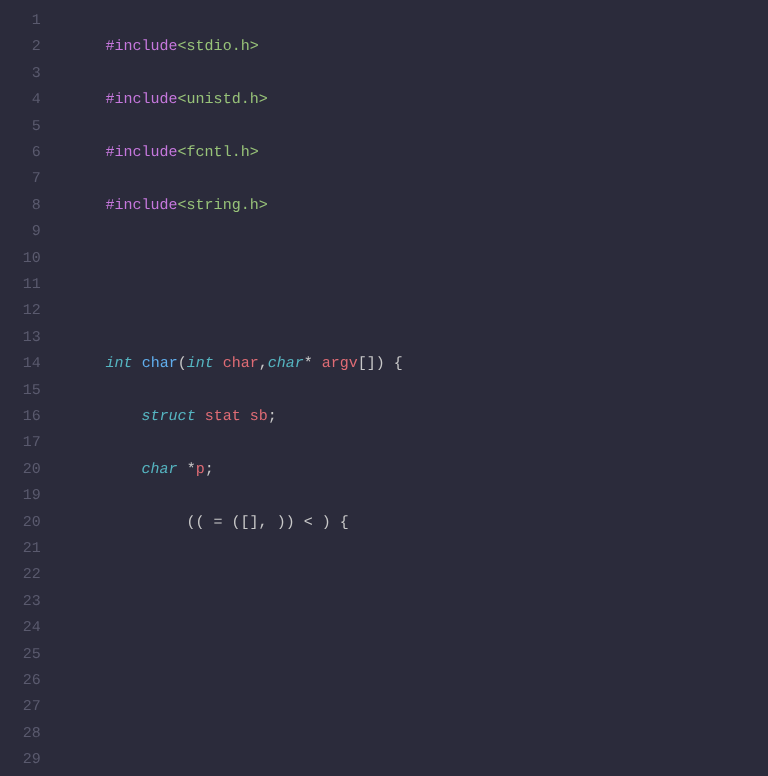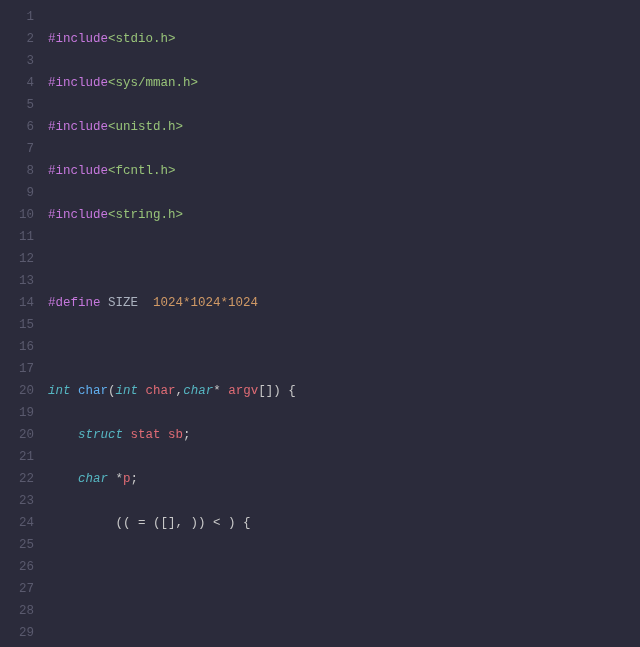--- a/index.html
+++ b/index.html
@@ -23,21 +23,21 @@
     padding-right: 8px;
     user-select: none;
   }
   .code {
     flex: 1;
     padding-left: 6px;
     white-space: pre;
     overflow: hidden;
   }
   .ln { height:22px; }
-  .cl { height:22px; } 
+  .cl { height:22px;margin-left:40px; } 
   .type { color: #56b6c2; font-style: italic; }
   .pre  { color: #c678dd; } 
   .inc  { color: #98c379; } 
   .fn   { color: #61afef; } 
   .num  { color: #d19a66; }
   .id   { color: #e06c75; }
   .def  { color: #abb2bf; }
 </style>
 </head>
 <body>
@@ -69,26 +69,24 @@
     <div class="ln">23</div>
     <div class="ln">24</div>
     <div class="ln">25</div>
     <div class="ln">26</div>
     <div class="ln">27</div>
     <div class="ln">28</div>
     <div class="ln">29</div>
   </div>
   <div class="code">
 <div class="cl"><span class="pre">#include</span><span class="inc">&lt;stdio.h&gt;</span></div>
-<div class="cl"><span class="pre">#include</span><span class="inc">&lt;sys/mman.h&gt;</span></div>
 <div class="cl"><span class="pre">#include</span><span class="inc">&lt;unistd.h&gt;</span></div>
 <div class="cl"><span class="pre">#include</span><span class="inc">&lt;fcntl.h&gt;</span></div>
 <div class="cl"><span class="pre">#include</span><span class="inc">&lt;string.h&gt;</span></div>
 <div class="cl"></div>
-<div class="cl"><span class="pre">#define</span> <span class="def">SIZE</span>  <span class="num">1024*1024*1024</span></div>
 <div class="cl"></div>
 <div class="cl"><span class="type">int</span> <span class="fn">char</span>(<span class="type">int</span> <span class="id">char</span>,<span class="type">char</span>* <span class="id">argv</span>[]) {</div>
 <div class="cl">    <span class="type">struct</span> <span class="id">stat</span> <span class="id">sb</span>;</div>
 <div class="cl">    <span class="type">char</span> *<span class="id">p</span>;</div>
 <div class="cl">         (( = ([], )) &lt; ) {</div>
 
 
 
 
 

